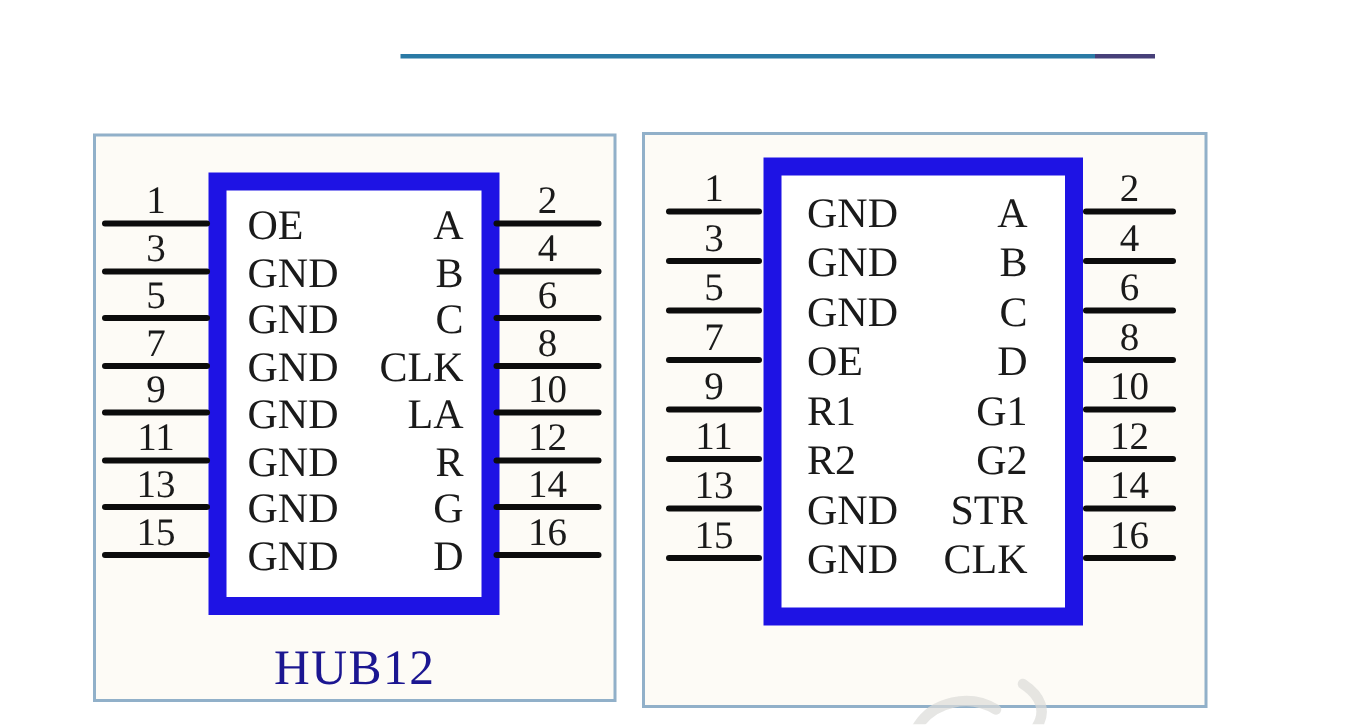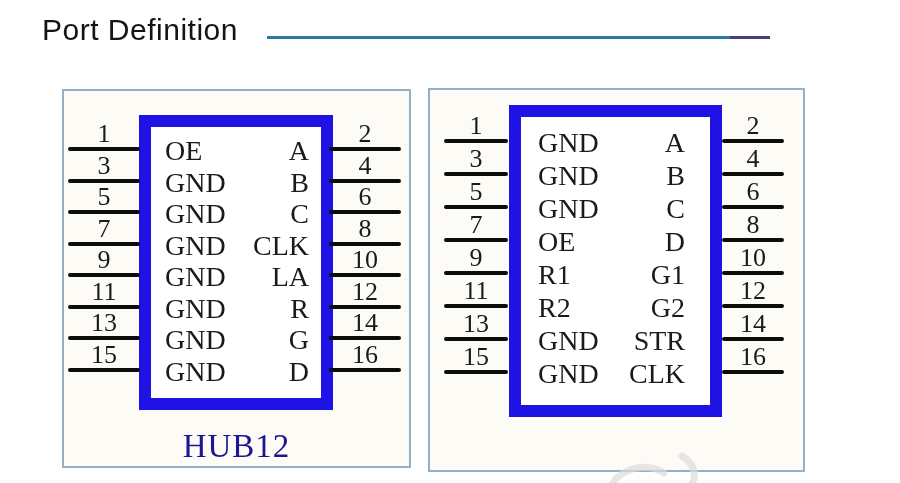--- a/index.html
+++ b/index.html
@@ -77,21 +77,20 @@
   .hub08 .caption { top: 345px; }
 
   
   .wm { position: absolute; left: 592px; top: 446px; }
 </style>
 </head>
 <body>
 
 <div class="stage" style="--chip-blue: #1e13e4; --caption-navy: #1b1691; --rule-teal: #2a7aa5; --panel-border: #91b0c9; --panel-bg: #fdfbf6;">
 
-  <div class="title">Port Definition</div>
   <div class="rule"></div>
 
   <div class="panel hub12">
     <div class="chip"></div>
     <div class="rows-host">
   <div class="pin-row" style="top: 60px;">
     <div class="pin pin-left">
       <span class="pin-num">1</span>
       <div class="pin-line"></div>
     </div>

